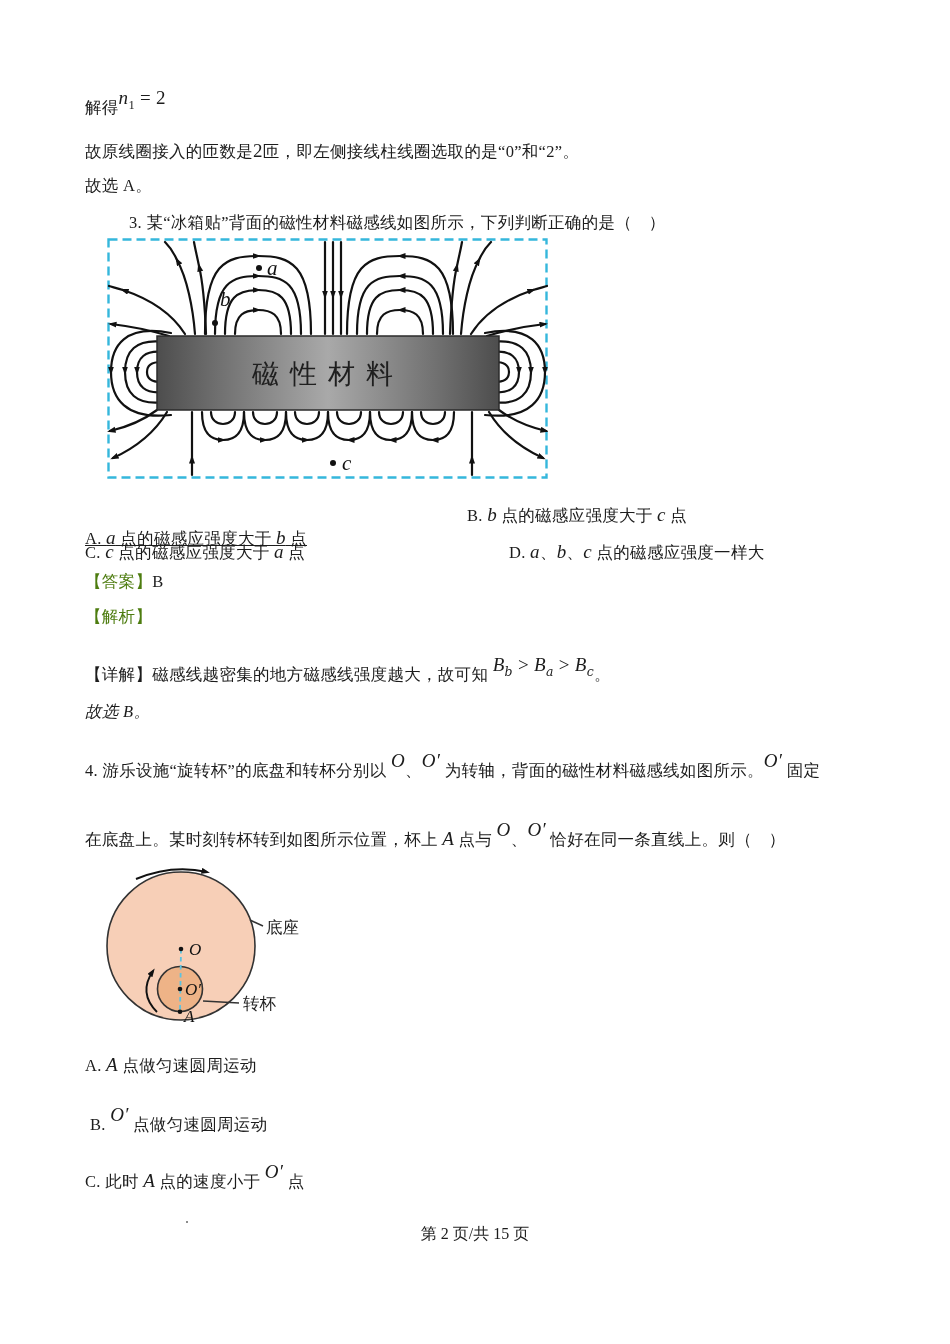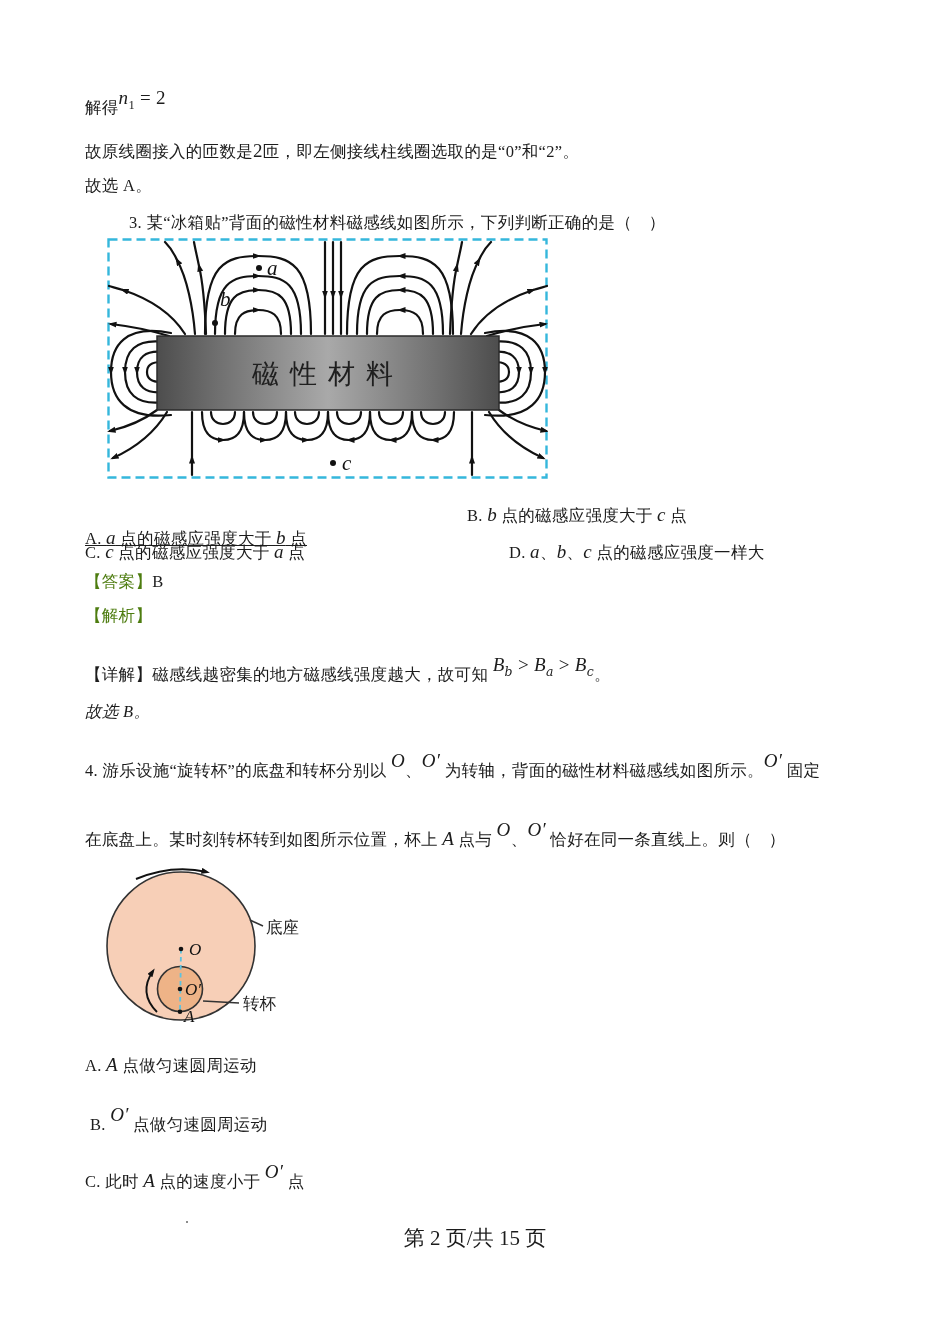--- a/index.html
+++ b/index.html
@@ -6,21 +6,21 @@
   body{width:950px;height:1344px;position:relative;overflow:hidden;
        font-family:"Liberation Serif","DejaVu Serif",serif;color:#1c1c1c;}
   .tl{position:absolute;white-space:nowrap;font-size:16.5px;line-height:1.25;letter-spacing:0.3px;}
   .seg-i{font-style:italic;font-family:"DejaVu Serif","Liberation Serif",serif;}
   .seg-m{font-family:"Liberation Serif","DejaVu Serif",serif;font-size:19px;}
   .seg-sub{font-size:12.5px;vertical-align:-4px;}
   .seg-r{vertical-align:9px;}
   .seg-r.seg-sub{vertical-align:4px;}
   .blue{color:#4d7c0f;}
   .figwrap{position:absolute;}
-  .footer{position:absolute;width:100%;text-align:center;font-size:21px;}
+  .footer{position:absolute;width:100%;text-align:center;font-size:16px;}
   .stray{position:absolute;width:2px;height:2px;background:#666;border-radius:50%;}
 </style>
 </head>
 <body>
 
 <div class="tl" style="top:86px;left:85px;"><span>解得</span><span class="seg-i seg-m seg-r">n</span><span class="seg-sub seg-r">1</span><span class="seg-m seg-r"> = 2</span></div>
 <div class="tl" style="top:139px;left:85px;"><span>故原线圈接入的匝数是</span><span class="seg-m">2</span><span>匝，即左侧接线柱线圈选取的是“0”和“2”。</span></div>
 <div class="tl" style="top:176px;left:85px;text-align:center;">故选 A。</div>
 
 <div class="tl" style="top:213px;left:85px;margin-left:44px;">3. 某“冰箱贴”背面的磁性材料磁感线如图所示，下列判断正确的是（　）</div>
@@ -145,21 +145,21 @@
   <text x="235" y="232" font-size="21" font-style="italic" fill="#111">c</text>
 </svg>
 </div>
 
 <div class="tl" style="top:526px;left:85px;text-decoration:underline;"><span>A. </span><span class="seg-i seg-m">a</span><span> 点的磁感应强度大于 </span><span class="seg-i seg-m">b</span><span> 点</span></div>
 <div class="tl" style="top:503px;left:467px;"><span>B. </span><span class="seg-i seg-m">b</span><span> 点的磁感应强度大于 </span><span class="seg-i seg-m">c</span><span> 点</span></div>
 <div class="tl" style="top:540px;left:85px;"><span>C. </span><span class="seg-i seg-m">c</span><span> 点的磁感应强度大于 </span><span class="seg-i seg-m">a</span><span> 点</span></div>
 <div class="tl" style="top:540px;left:467px;margin-left:42px;"><span>D. </span><span class="seg-i seg-m">a</span><span>、</span><span class="seg-i seg-m">b</span><span>、</span><span class="seg-i seg-m">c</span><span> 点的磁感应强度一样大</span></div>
 
 <div class="tl" style="top:572px;left:85px;"><span class="blue">【答案】</span><span>B</span></div>
-<div class="tl blue" style="top:607px;left:85px;font-family:Liberation Mono, monospace;">【解析】</div>
+<div class="tl blue" style="top:607px;left:85px;">【解析】</div>
 <div class="tl" style="top:653px;left:85px;"><span>【详解】磁感线越密集的地方磁感线强度越大，故可知 </span><span class="seg-i seg-m seg-r">B</span><span class="seg-i seg-sub seg-r">b</span><span class="seg-m seg-r"> &gt; </span><span class="seg-i seg-m seg-r">B</span><span class="seg-i seg-sub seg-r">a</span><span class="seg-m seg-r"> &gt; </span><span class="seg-i seg-m seg-r">B</span><span class="seg-i seg-sub seg-r">c</span><span>。</span></div>
 <div class="tl" style="top:702px;left:85px;font-style:italic;">故选 B。</div>
 
 <div class="tl" style="top:749px;left:85px;"><span>4. 游乐设施“旋转杯”的底盘和转杯分别以 </span><span class="seg-i seg-m seg-r">O</span><span>、</span><span class="seg-i seg-m seg-r">O′</span><span> 为转轴，背面的磁性材料磁感线如图所示。</span><span class="seg-i seg-m seg-r">O′</span><span> 固定</span></div>
 <div class="tl" style="top:818px;left:85px;"><span>在底盘上。某时刻转杯转到如图所示位置，杯上 </span><span class="seg-i seg-m">A</span><span> 点与 </span><span class="seg-i seg-m seg-r">O</span><span>、</span><span class="seg-i seg-m seg-r">O′</span><span> 恰好在同一条直线上。则（　）</span></div>
 
 <div class="figwrap" style="top:862px;left:100px;width:340px;height:170px;">
 <svg width="340" height="170" viewBox="0 0 340 170">
   <defs>
     <marker id="ah2" markerUnits="userSpaceOnUse" markerWidth="10" markerHeight="10" refX="5.5" refY="3" orient="auto">

